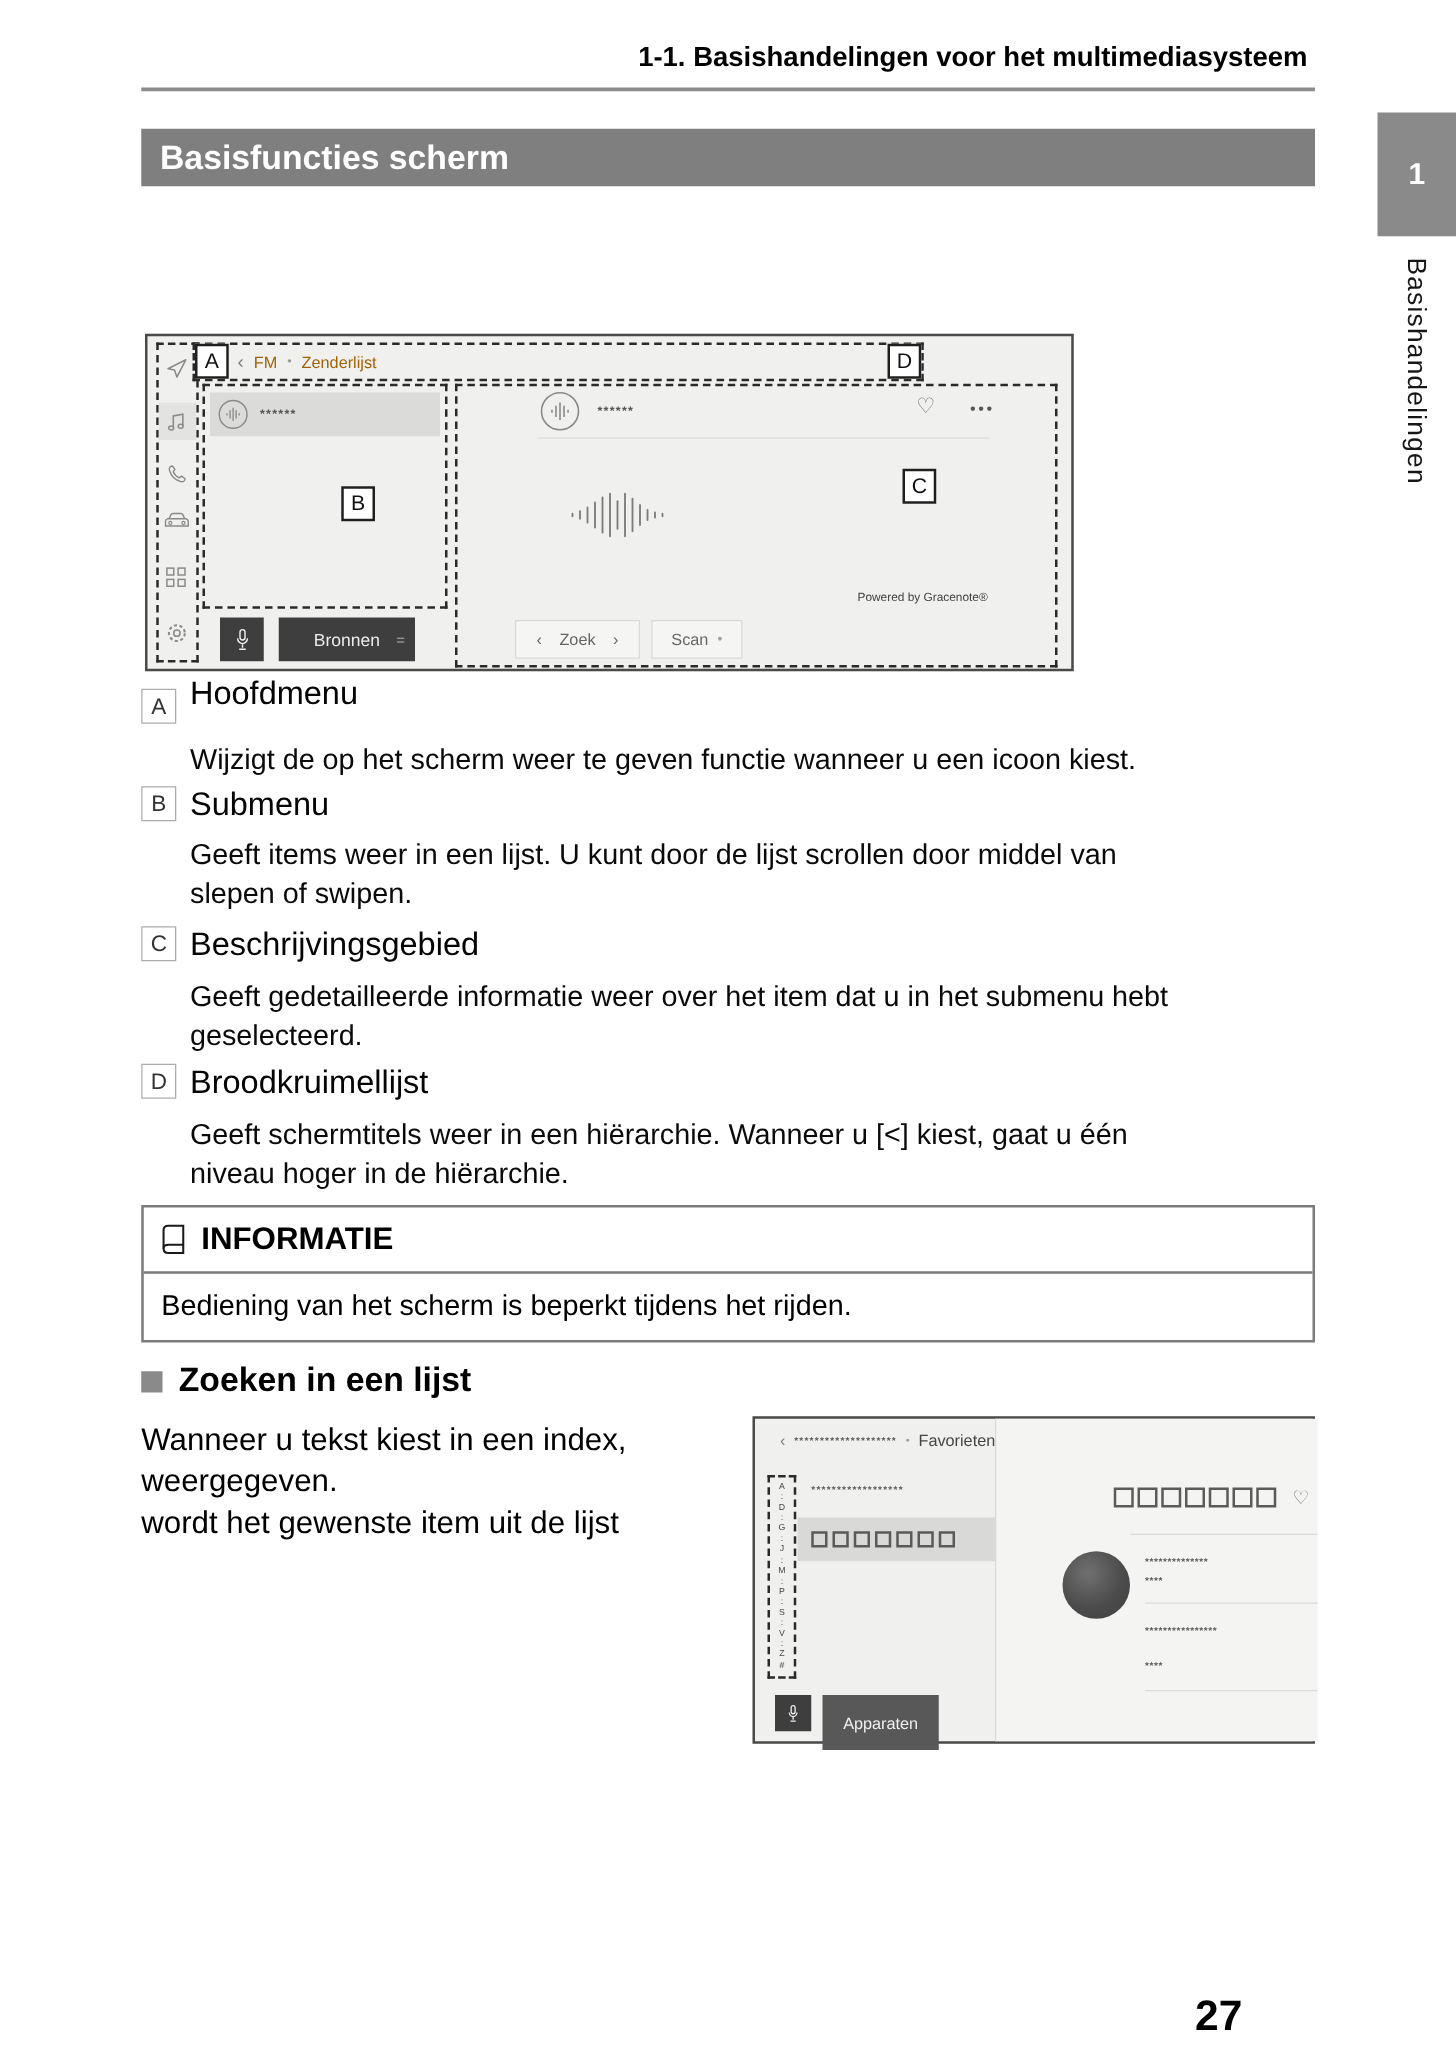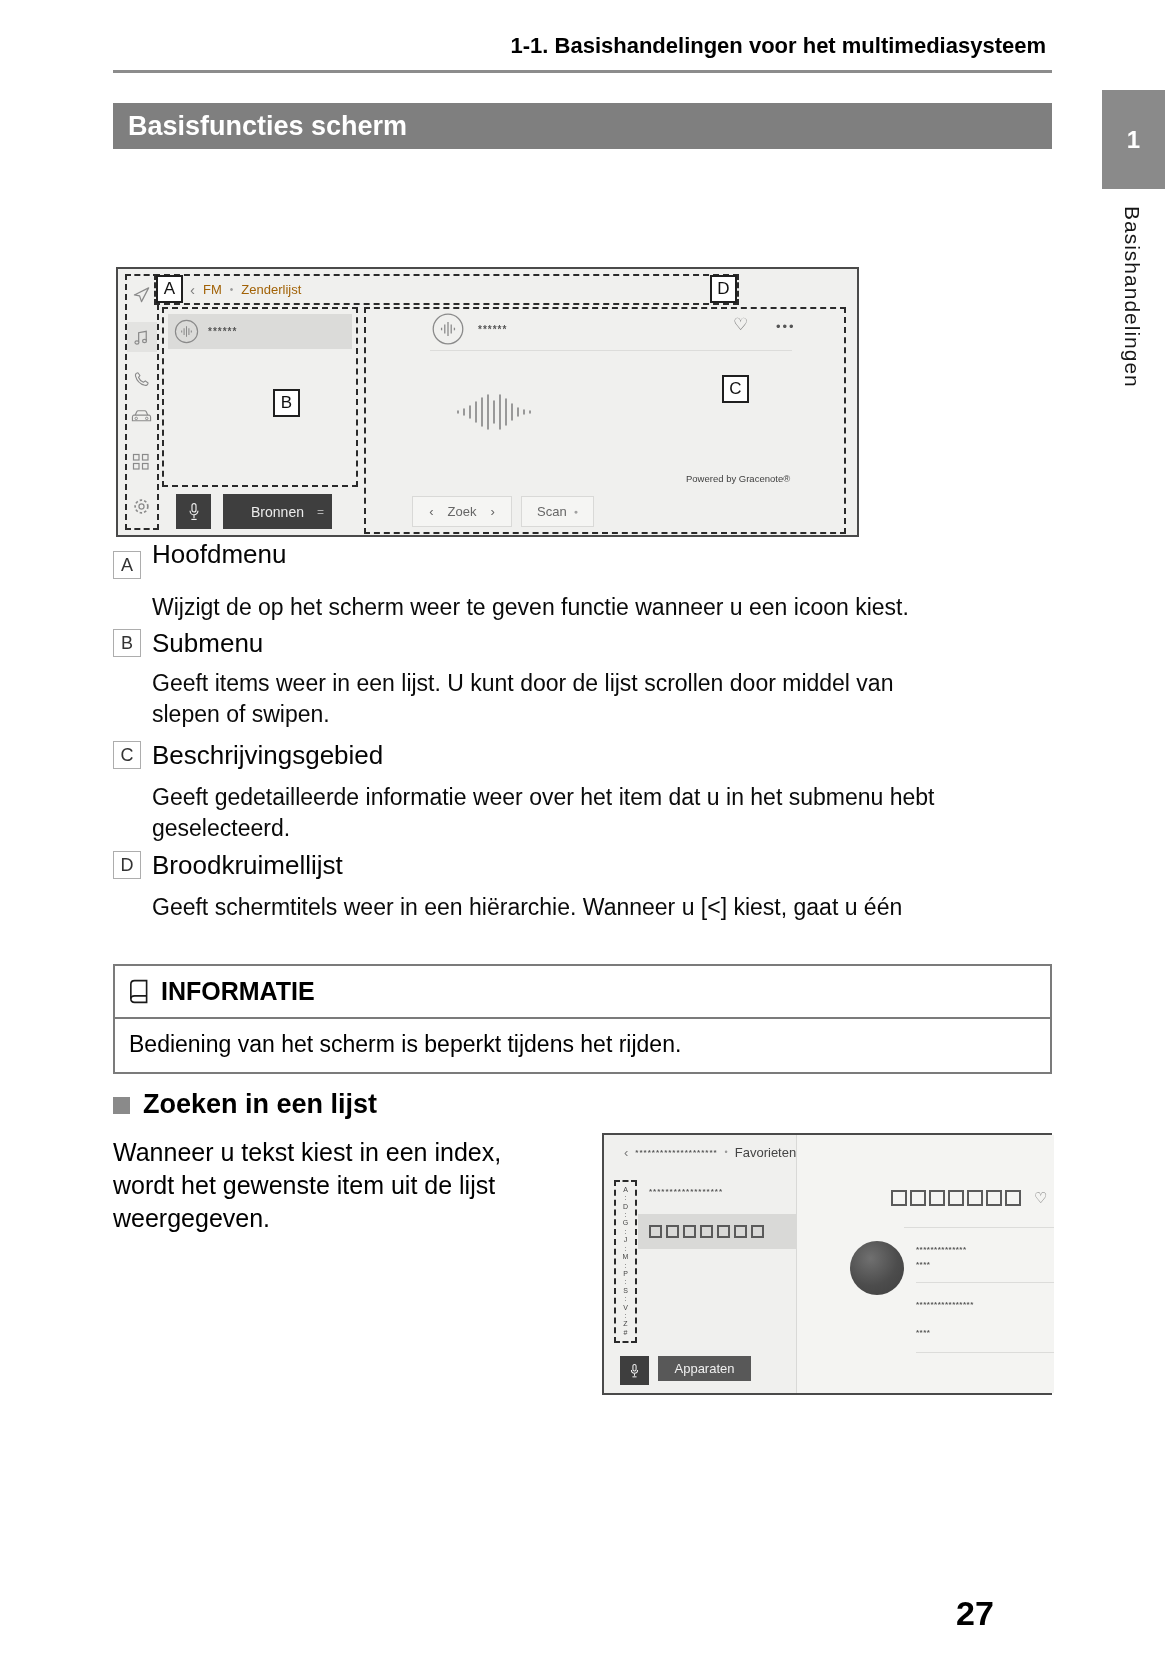--- a/index.html
+++ b/index.html
@@ -236,41 +236,42 @@
   <div class="defterm" style="top:741px;">Beschrijvingsgebied</div>
   <div class="defdesc" style="top:782px;">
     <div>Geeft gedetailleerde informatie weer over het item dat u in het submenu hebt</div>
     <div>geselecteerd.</div>
   </div>
 
   <div class="defbox" style="top:851px;">D</div>
   <div class="defterm" style="top:851px;">Broodkruimellijst</div>
   <div class="defdesc" style="top:892px;">
     <div>Geeft schermtitels weer in een hiërarchie. Wanneer u [&lt;] kiest, gaat u één</div>
+    <div>niveau hoger in de hiërarchie.</div>
   </div>
 
   <div class="abs infobox">
     <div class="infohead">
       <svg width="22" height="25" viewBox="0 0 20 23">
         <path d="M6 1.5 H17 V21.5 H6 Q2.5 21.5 2.5 18.2 V4.8 Q2.5 1.5 6 1.5 Z" fill="none" stroke="#1a1a1a" stroke-width="1.5"></path>
         <path d="M2.5 18.2 Q2.5 15.5 6 15.5 H17" fill="none" stroke="#1a1a1a" stroke-width="1.5"></path>
       </svg>
       <span class="t">INFORMATIE</span>
     </div>
     <div class="infobody">Bediening van het scherm is beperkt tijdens het rijden.</div>
   </div>
 
   <div class="abs zhead">
     <span class="sq"></span>
     <span class="t">Zoeken in een lijst</span>
   </div>
   <div class="abs zpara">
     <div>Wanneer u tekst kiest in een index,</div>
+    <div>weergegeven.</div>
     <div>wordt het gewenste item uit de lijst</div>
-    <div>weergegeven.</div>
   </div>
 
   <div class="abs shot" id="shot2">
     <div class="s2-right"></div>
 
     <div class="crumb" style="left:20px;top:6px;height:22px;gap:7px;">
       <span class="bk" style="font-size:13px;">‹</span>
       <span class="stars" style="font-size:8px;">********************</span>
       <span class="sp" style="font-size:9px;">•</span>
       <span style="font-size:13px;color:#444;">Favorieten</span>
@@ -329,20 +330,20 @@
     <div class="divline" style="left:312px;top:217px;width:138px;"></div>
 
     <div class="darkbtn" style="left:16px;top:221px;width:29px;height:29px;">
       <svg width="11" height="16" viewBox="0 0 16 22">
         <rect x="5.7" y="1.5" width="4.6" height="9.5" rx="2.3" fill="none" stroke="#f0f0f0" stroke-width="1.5"></rect>
         <path d="M3.5 9.5 a4.5 4.8 0 0 0 9 0" fill="none" stroke="#f0f0f0" stroke-width="1.5"></path>
         <line x1="8" y1="14.8" x2="8" y2="18" stroke="#f0f0f0" stroke-width="1.5"></line>
         <line x1="5" y1="19.5" x2="11" y2="19.5" stroke="#f0f0f0" stroke-width="1.5"></line>
       </svg>
     </div>
-    <div class="darkbtn" style="left:54px;top:221px;width:93px;height:25px;background:#585858;color:#f0f0f0;font-size:13px;">
+    <div class="darkbtn" style="left:54px;top:221px;width:93px;height:44px;background:#585858;color:#f0f0f0;font-size:13px;">
       <span>Apparaten</span>
     </div>
   </div>
 
   <div class="abs pagenum">27</div>
 
 </div>
 
 </body></html>

